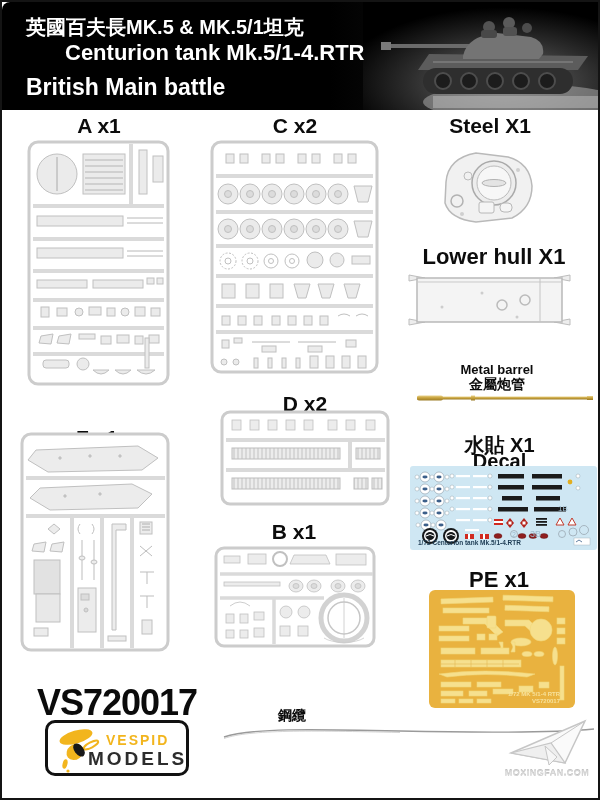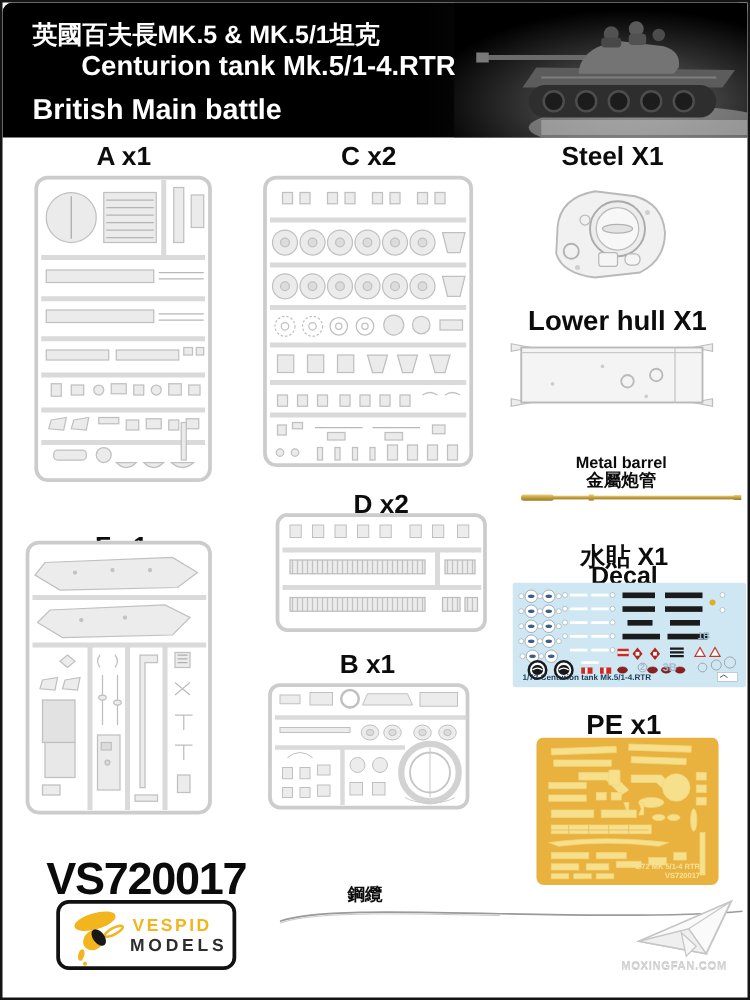--- a/index.html
+++ b/index.html
@@ -17,31 +17,31 @@
   }
   .banner-zh{position:absolute;left:24px;top:12px;color:#fff;font-size:20px;font-weight:bold;white-space:nowrap;}
   .banner-en{position:absolute;left:24px;top:38px;color:#fff;font-size:22px;font-weight:bold;white-space:nowrap;margin-left:39px;}
   .banner-sub{position:absolute;left:24px;top:72px;color:#fff;font-size:23px;font-weight:bold;white-space:nowrap;}
   
   .label{position:absolute;font-weight:bold;color:#0c0c0c;text-align:center;white-space:nowrap;}
   .lbl-lg{font-size:21px;}
   .lbl-md{font-size:13px;}
   
   .decal-caption{position:absolute;font-size:6.5px;font-weight:bold;color:#1c3a52;}
-  .decal-mark{position:absolute;font-weight:bold;color:#9fbccd;}
+  .decal-mark{position:absolute;font-weight:normal;color:#9fbccd;}
   .pe-caption{position:absolute;font-size:6px;font-weight:bold;color:#f7e29b;text-align:right;line-height:7px;}
   
   #product-code{position:absolute;left:30px;top:680px;width:170px;text-align:center;
     font-size:36px;font-weight:bold;color:#0b0b0b;letter-spacing:-1px;}
   #brand-logo{position:absolute;left:43px;top:718px;width:144px;height:56px;box-sizing:border-box;
     border:3px solid #111;border-radius:10px;background:#fff;}
   .brand-top{position:absolute;left:58px;top:9px;font-size:14px;font-weight:bold;letter-spacing:2px;color:#f2b51d;}
-  .brand-bottom{position:absolute;left:56px;top:25px;font-size:14px;font-weight:bold;letter-spacing:3px;color:#2d2d2d;}
+  .brand-bottom{position:absolute;left:40px;top:25px;font-size:19px;font-weight:bold;letter-spacing:3px;color:#2d2d2d;}
   
-  #watermark-text{position:absolute;left:495px;top:766px;width:100px;text-align:left;
+  #watermark-text{position:absolute;left:495px;top:766px;width:100px;text-align:center;
     font-size:9px;font-weight:bold;color:#d4d4d4;letter-spacing:.5px;
     text-shadow:0 1px 0 #ffffff,0 -1px 0 #c2c2c2;}
 </style>
 </head>
 <body>
 
 <div id="page">
 
   <div id="banner">
     <svg class="abs" style="right:0;top:0;" width="235" height="108" viewBox="0 0 235 108">

